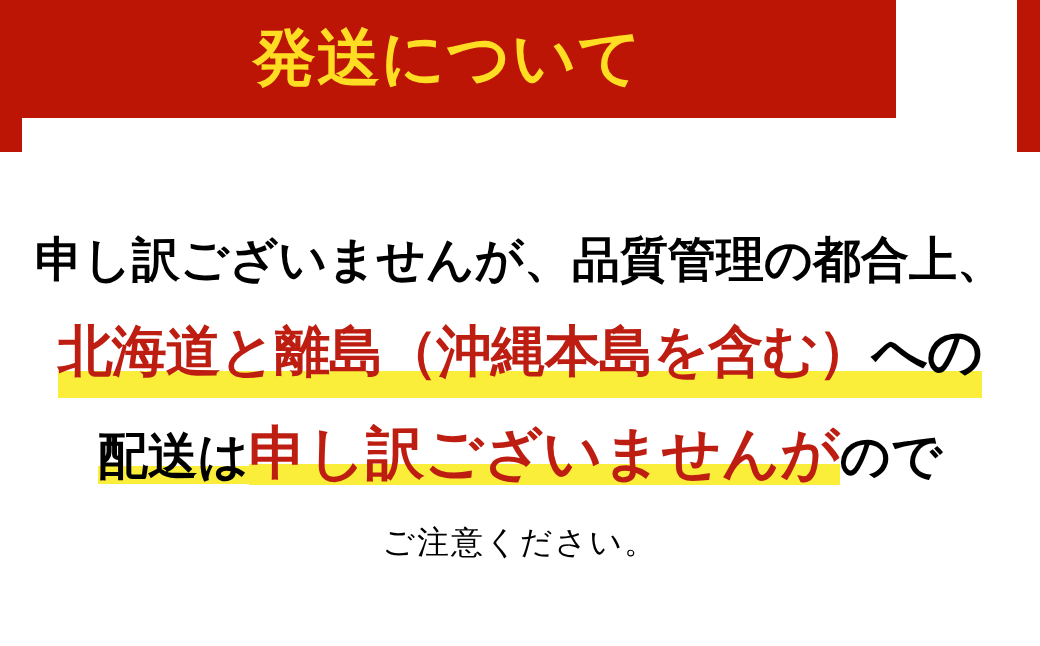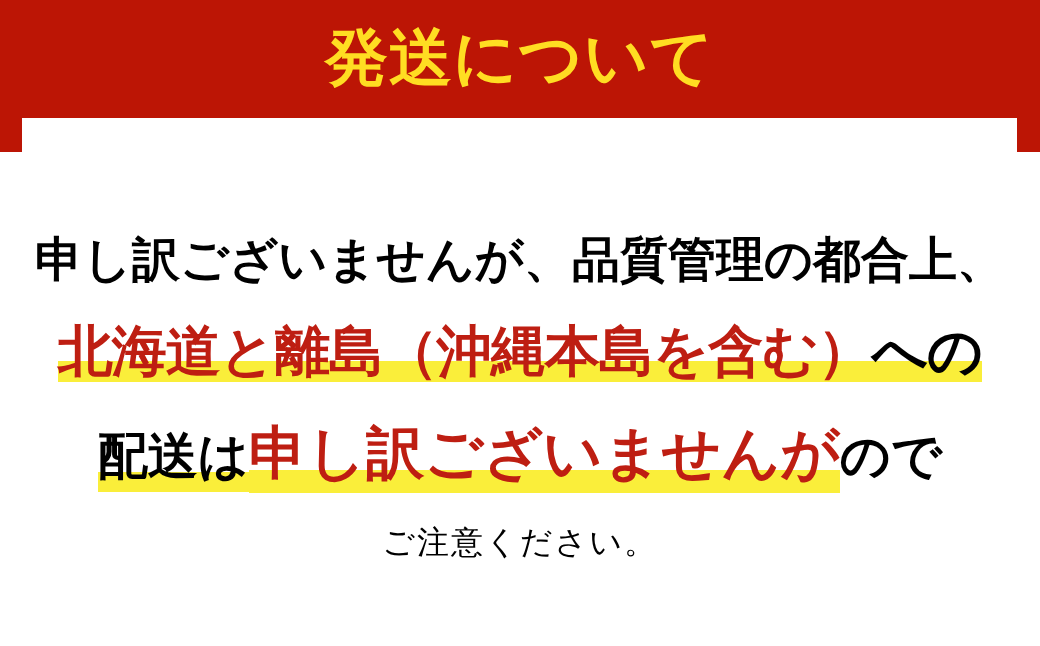--- a/index.html
+++ b/index.html
@@ -25,21 +25,21 @@
     border-right: 23px solid var(--brand-red, #bc1505);
     border-bottom: 11px solid var(--brand-red, #bc1505);
     border-top: 0;
   }
 
   
   .notice-header {
     position: absolute;
     left: -22px;
     top: 0;
-    width: 1040px;
+    width: 896px;
     height: 118px;
     background: #bc1505;
     display: flex;
     align-items: center;
     justify-content: center;
   }
   .notice-title {
     color: #ffdd22;
     font-size: 63px;
     font-weight: 700;
@@ -110,32 +110,32 @@
 
   
   .hl {
     background-image: linear-gradient(
       to bottom,
       rgba(250,238,58,0) 0%,
       rgba(250,238,58,0) 66%,
       #faee3a 66%,
       #faee3a 100%
     );
-    padding-bottom: 0;
+    padding-bottom: 16px;
     text-align: center;
   }
   .hl-3 {
     background-image: linear-gradient(
       to bottom,
       rgba(250,238,58,0) 0%,
       rgba(250,238,58,0) 68%,
       #faee3a 68%,
       #faee3a 100%
     );
-    padding-bottom: 8px;
+    padding-bottom: 0;
   }
 </style>
 </head>
 <body>
 
 <div class="notice-card">
 
   <div class="notice-header">
     <div class="notice-title">発送について</div>
   </div>

